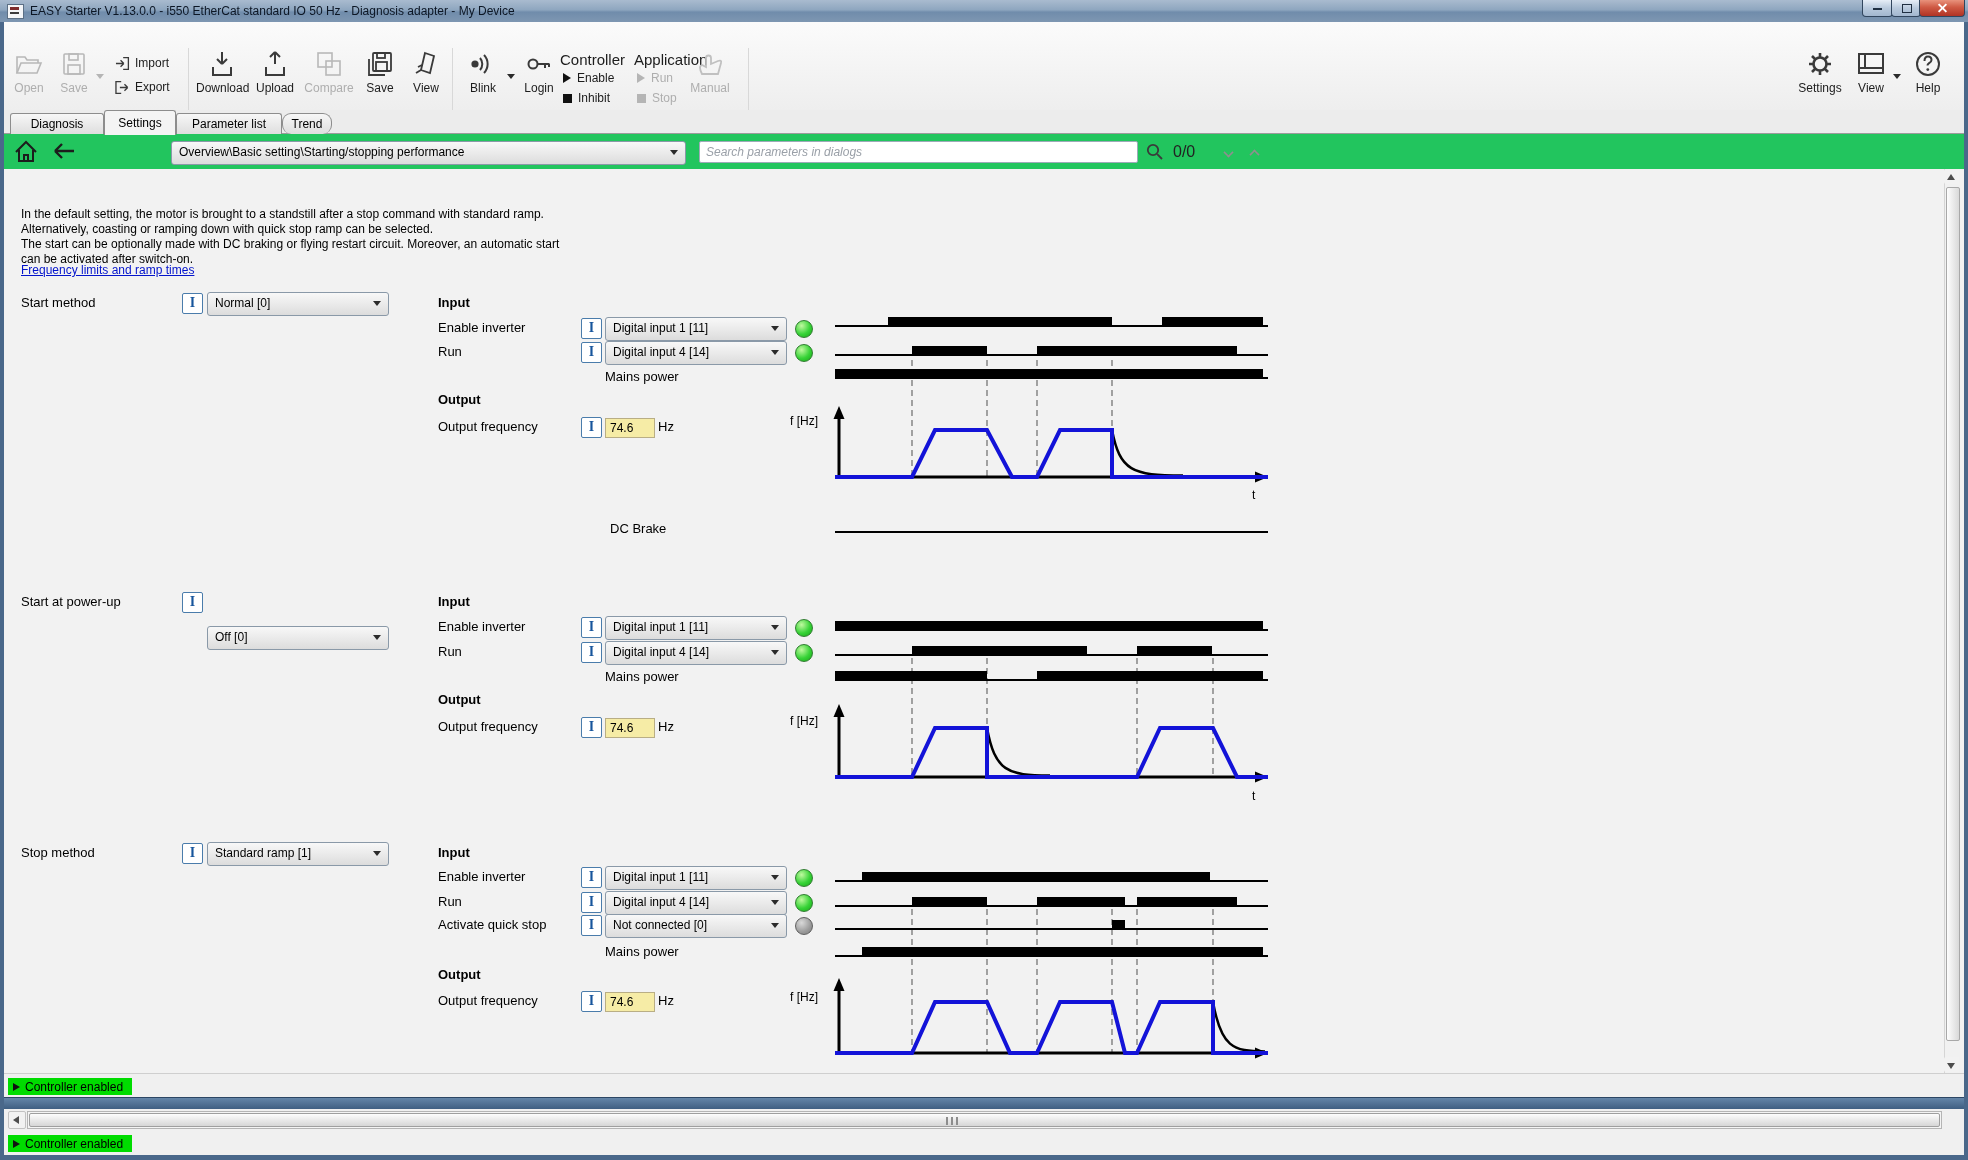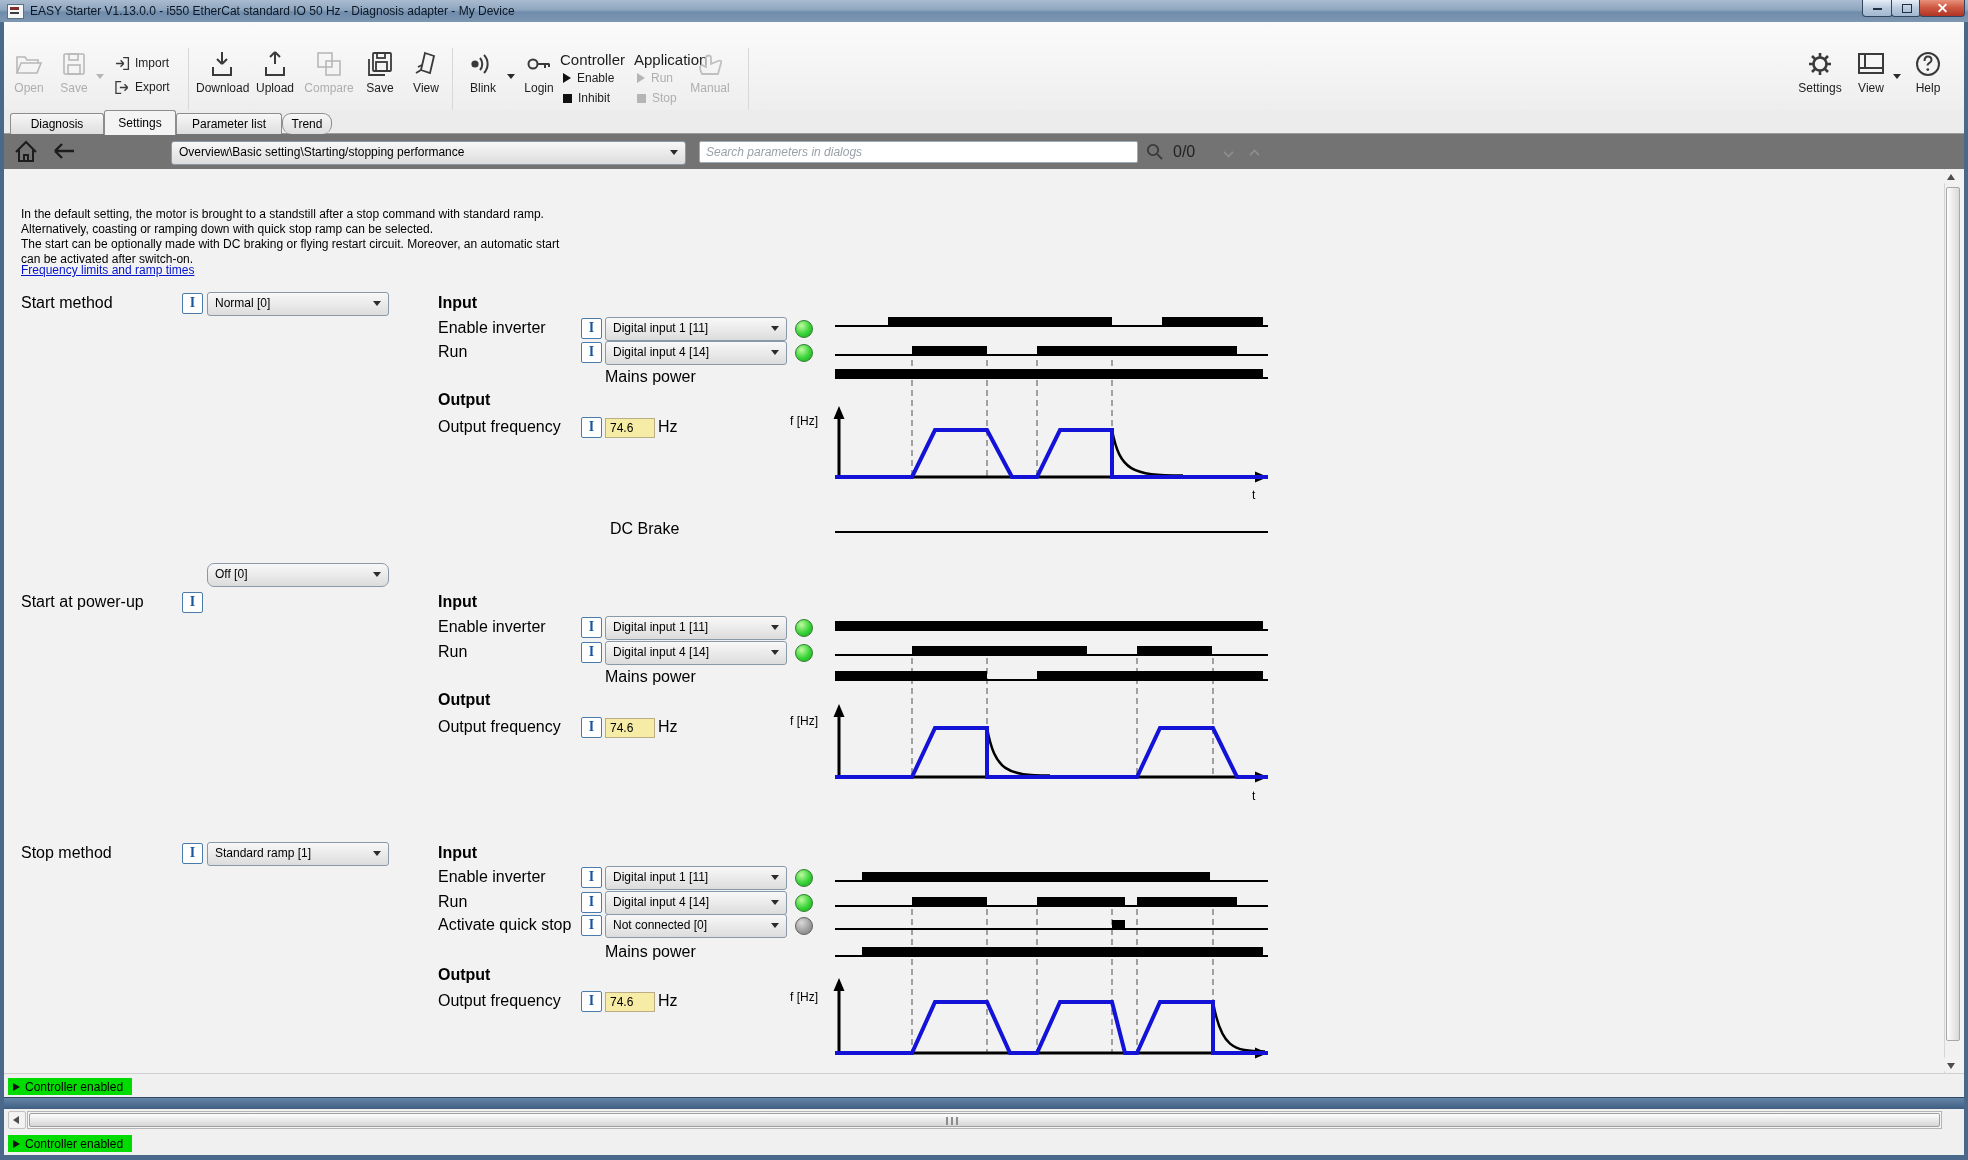--- a/index.html
+++ b/index.html
@@ -42,35 +42,35 @@
   .collapse{position:absolute;width:0;height:0;border-left:4px solid transparent;border-right:4px solid transparent;border-top:5px solid #9a9a9a;}
 
   
   .tabstrip{position:absolute;left:0;top:110px;width:1968px;height:24px;background:#ececec;}
   .tabline{position:absolute;left:0;top:133px;width:1968px;height:1px;background:#9b9b9b;}
   .tab{position:absolute;top:113px;height:20px;border:1px solid #8d8d8d;border-bottom:none;border-radius:3px 3px 0 0;
     background:linear-gradient(#f7f7f7,#dedede);font-size:12px;line-height:20px;text-align:center;z-index:1;}
   .tab.active{top:110px;height:24px;line-height:24px;background:#f4f4f4;z-index:3;}
 
   
-  .navbar{position:absolute;left:0;top:134px;width:1968px;height:35px;background:#737373;}
+  .navbar{position:absolute;left:0;top:134px;width:1968px;height:35px;background:#22c55e;}
   .combo{position:absolute;height:22px;border:1px solid #8a99a8;border-radius:3px;background:#fff;font-size:12px;color:#000;}
   .combo .cv{position:absolute;left:7px;top:0;line-height:21px;white-space:nowrap;}
   .combo .carr{position:absolute;right:7px;top:8px;width:0;height:0;border-left:4.5px solid transparent;border-right:4.5px solid transparent;border-top:5px solid #2b2b2b;}
   .combo.gray{background:linear-gradient(#f8f8f8,#e9e9e9 55%,#dcdcdc);}
   input.search{position:absolute;height:20px;border:1px solid #9daab8;border-radius:2px;font-family:"Liberation Sans",sans-serif;font-size:12px;padding:0 6px;color:#222;background:#fff;}
   input.search::placeholder{font-style:italic;color:#9aa0a8;}
   .navtxt{position:absolute;font-size:16px;color:#222;line-height:22px;}
   .chev{position:absolute;width:9px;height:9px;}
   .chev:before{content:"";position:absolute;left:0;top:2px;width:7px;height:7px;border-right:2px solid #8f8f8f;border-bottom:2px solid #8f8f8f;transform:rotate(45deg) scale(.8);}
   .chev.up:before{transform:rotate(-135deg) scale(.8);top:4px;}
 
   
   .content{position:absolute;left:4px;top:169px;width:1940px;height:904px;background:#f2f2f2;}
-  .lbl{position:absolute;font-size:16px;color:#000;height:22px;line-height:22px;white-space:nowrap;}
+  .lbl{position:absolute;font-size:13px;color:#000;height:22px;line-height:22px;white-space:nowrap;}
   .bold{font-weight:bold;}
   .intro{position:absolute;left:21px;top:207px;width:540px;font-size:12px;line-height:15px;color:#000;}
   .link{position:absolute;left:21px;top:263px;font-size:12px;color:#0414cc;text-decoration:underline;cursor:pointer;}
   .ibtn{position:absolute;width:19px;height:19px;background:#fff;border:1px solid #4a7cab;border-radius:2px;
     color:#17559c;font-family:"Liberation Serif",serif;font-weight:bold;font-size:14px;text-align:center;line-height:17px;}
   .led{position:absolute;width:16px;height:16px;border-radius:50%;}
   .led.green{background:radial-gradient(circle at 35% 30%,#c0f9a0,#37d337 55%,#17a517);border:1px solid #2f7d2f;}
   .led.gray{background:radial-gradient(circle at 35% 30%,#d9d9d9,#9b9b9b 60%,#7d7d7d);border:1px solid #5f5f5f;}
   .ybox{position:absolute;width:44px;height:18px;background:#f6eca6;border:1px solid #b9ae85;font-size:12px;line-height:18px;padding-left:4px;}
   .diagram{position:absolute;overflow:visible;}
@@ -351,21 +351,21 @@
       <line x1="4" y1="167" x2="423" y2="167" stroke="#000" stroke-width="3"></line>
       <polygon points="433,167 420,161.5 420,172.5" fill="#000"></polygon>
       <path d="M277,120 C285,161 297,165.5 348,165.5" fill="none" stroke="#000" stroke-width="2.5"></path>
       <polyline points="0,167 77,167 100,120 152,120 177,167 202,167 225,120 277,120 277,167 433,167" fill="none" stroke="#1313d8" stroke-width="4"></polyline>
     </svg>
   <div class="axlbl" style="left:1252px;top:488px;">t</div>
   <div class="lbl" style="left:610px;top:518px;">DC Brake</div>
 
   <div class="lbl" style="left:21px;top:591px;">Start at power-up</div>
   <div class="ibtn" style="left:182px;top:592px;">I</div>
-  <div class="combo gray" style="left:207px;top:563px;width:180px;border-radius:7px;">
+  <div class="combo gray" style="left:207px;top:626px;width:180px;">
     <span class="cv">Off [0]</span>
       <i class="carr"></i>
   </div>
   <div class="lbl bold" style="left:438px;top:591px;">Input</div>
 
   <div class="lbl" style="left:438px;top:616px;">Enable inverter</div>
   <div class="ibtn" style="left:581px;top:617px;">I</div>
   <div class="combo gray" style="left:605px;top:616px;width:180px;">
     <span class="cv">Digital input 1 [11]</span>
       <i class="carr"></i>

